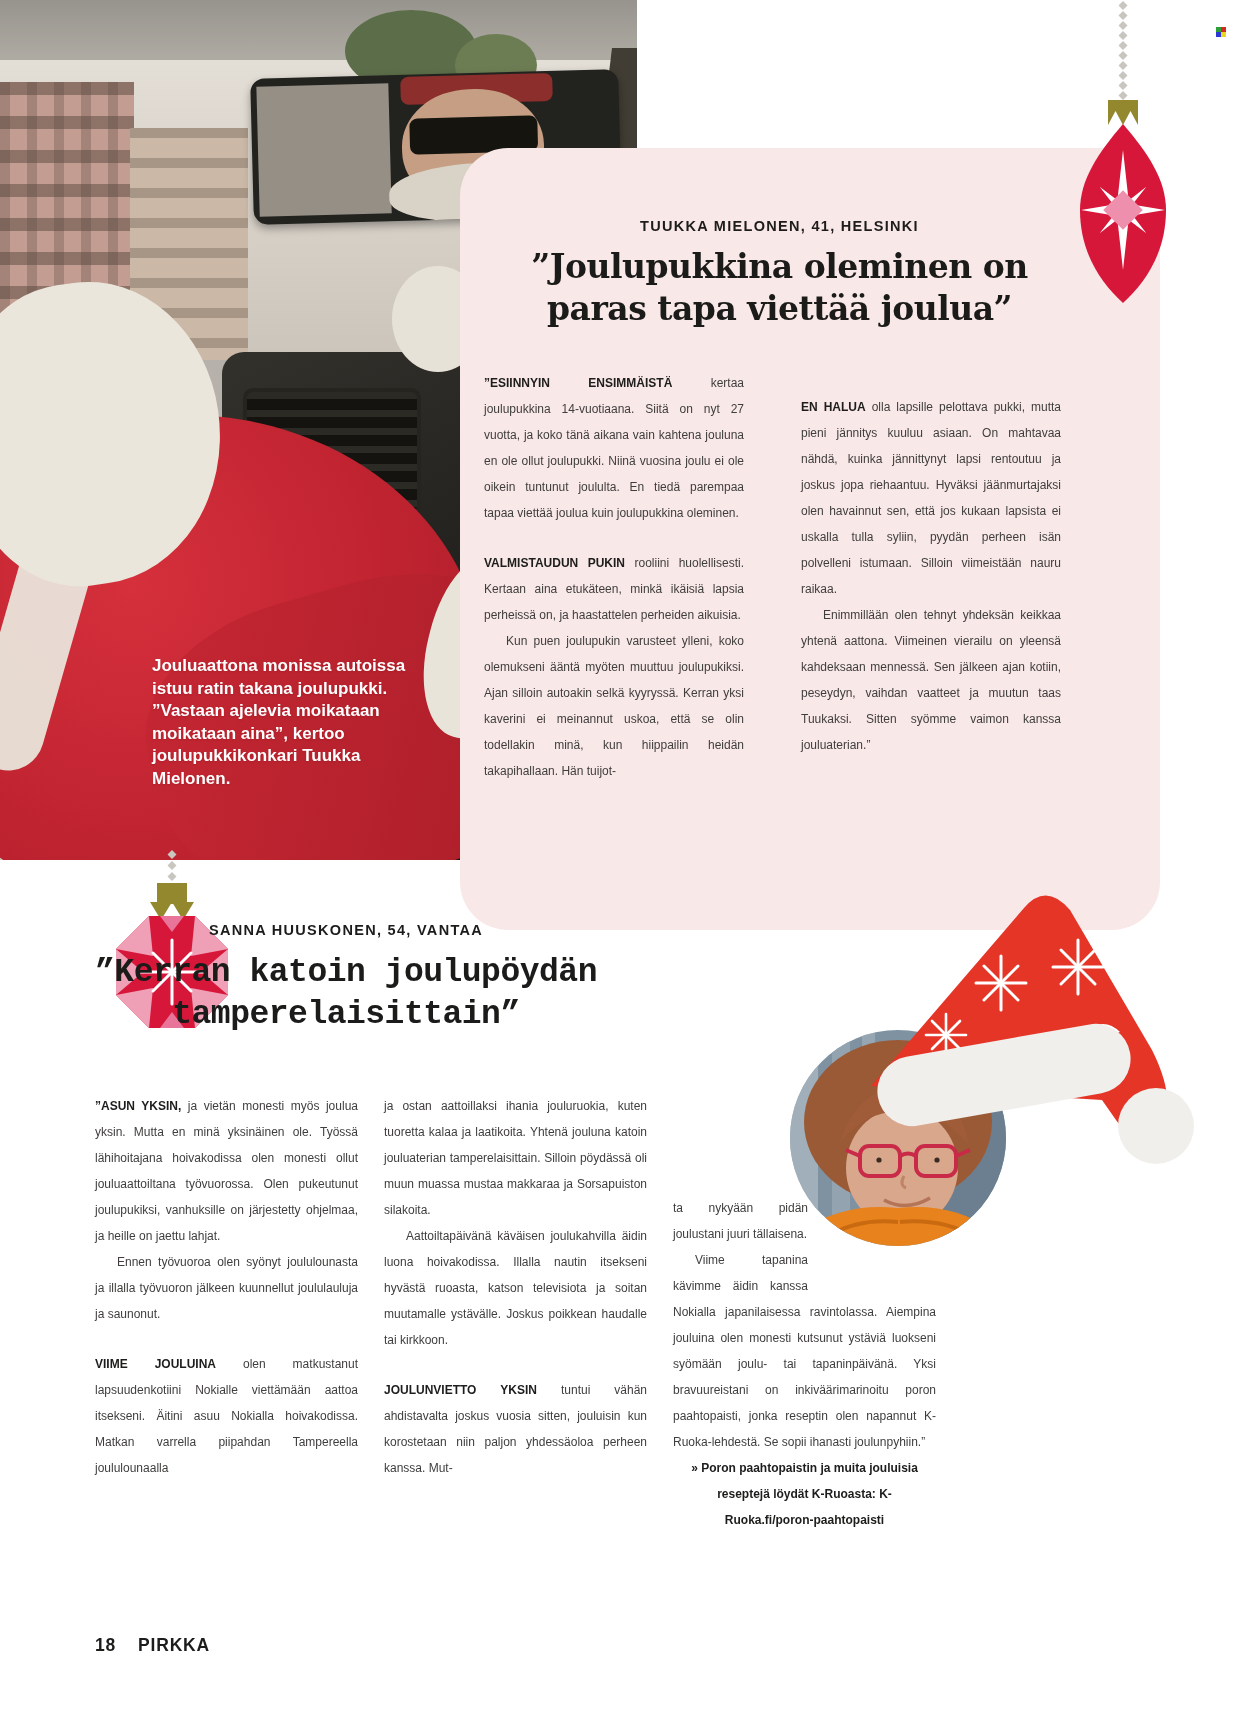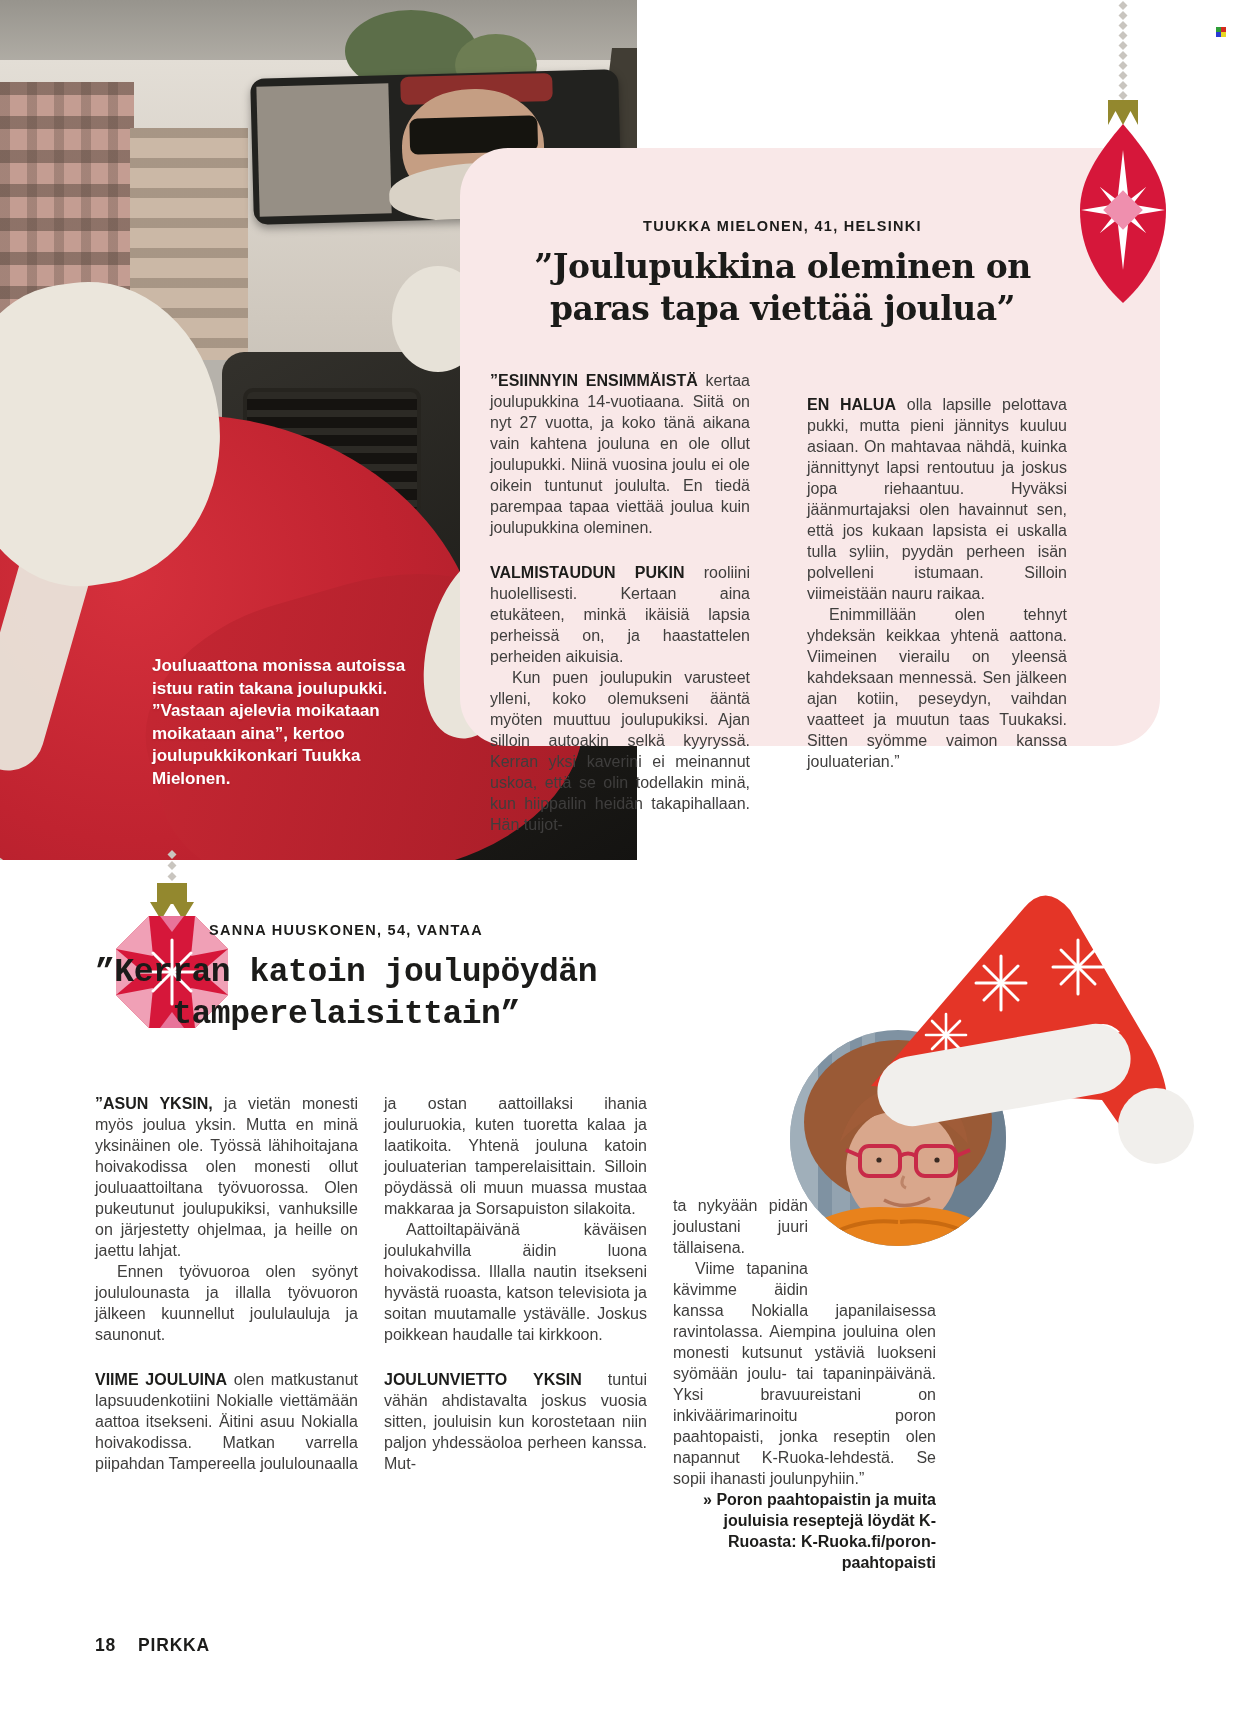--- a/index.html
+++ b/index.html
@@ -48,41 +48,41 @@
             border-radius:36px; opacity:.95; }
   .ph-cuff { left:428px; top:552px; width:100px; height:188px; background:#e9e4da; transform:rotate(14deg);
              border-radius:48%; }
   .ph-beard { left:-38px; top:282px; width:258px; height:302px; background:#ebe6dc;
               border-radius:48% 52% 55% 45%; transform:rotate(-8deg); }
   .ph-hairtuft { left:392px; top:266px; width:92px; height:106px; background:#e7e2d8; border-radius:50%; }
   .ph-caption { left:152px; top:655px; width:288px; color:#ffffff; font-weight:bold;
                 font-size:17px; line-height:22.5px; z-index:6; text-shadow:0 1px 2px rgba(120,10,20,.25); }
 
   
-  .pink-panel { position:absolute; left:460px; top:148px; width:700px; height:598px;
-                background:#f9e8e8; border-radius:48px; z-index:2; padding:70px 85px 0 30px; }
+  .pink-panel { position:absolute; left:460px; top:148px; width:700px; height:782px;
+                background:#f9e8e8; border-radius:48px; z-index:2; padding:70px 85px 0 24px; }
   .kicker { font-weight:bold; font-size:14.5px; letter-spacing:1.3px; color:#1c1c1a; text-align:center; }
   .headline { font-family:"DejaVu Serif", serif; font-weight:bold; font-size:33px; line-height:42px;
               letter-spacing:-0.5px; color:#1b1b19; text-align:center; margin-top:12px; }
   .bodycols { display:flex; gap:57px; margin-top:40px; }
-  .bcol { width:260px; font-size:16px; line-height:21px; color:#3f3e3d; text-align:justify;
+  .bcol { width:260px; font-size:12px; line-height:26px; color:#3f3e3d; text-align:justify;
           hyphens:auto; -webkit-hyphens:auto; }
   .bcol p { margin:0; }
   .p-gap { margin-top:24px !important; }
   .p-indent { text-indent:22px; }
   .lead { font-weight:bold; color:#1d1d1b; }
 
   
   .sec2-head { position:absolute; left:66px; top:922px; width:560px; text-align:center; z-index:3; }
   .sec2-head .headline { margin-top:14px;font-family:Liberation Mono, monospace; }
   .threecols { position:absolute; left:95px; top:1093px; width:841px; display:flex; gap:26px; z-index:5; }
   .threecols .bcol { width:263px; }
   .col3 { padding-top:102px; }
   .portrait-spacer { float:right; width:128px; height:98px; }
-  .cta { margin-top:24px; font-weight:bold; color:#1d1d1b; text-align:right; }
+  .cta { margin-top:24px; font-weight:bold; color:#1d1d1b; text-align:center; }
 
   
   .svg-abs { position:absolute; z-index:3; }
   .hat-abs { position:absolute; z-index:4; }
   .reg-mark { position:absolute; left:1216px; top:27px; width:10px; height:10px; z-index:3;
               display:grid; grid-template-columns:5px 5px; grid-template-rows:5px 5px; }
   .reg-g { background:#2e9e38; } .reg-r { background:#d42a1d; }
   .reg-b { background:#2b3bd4; } .reg-y { background:#e8d822; }
 
   

